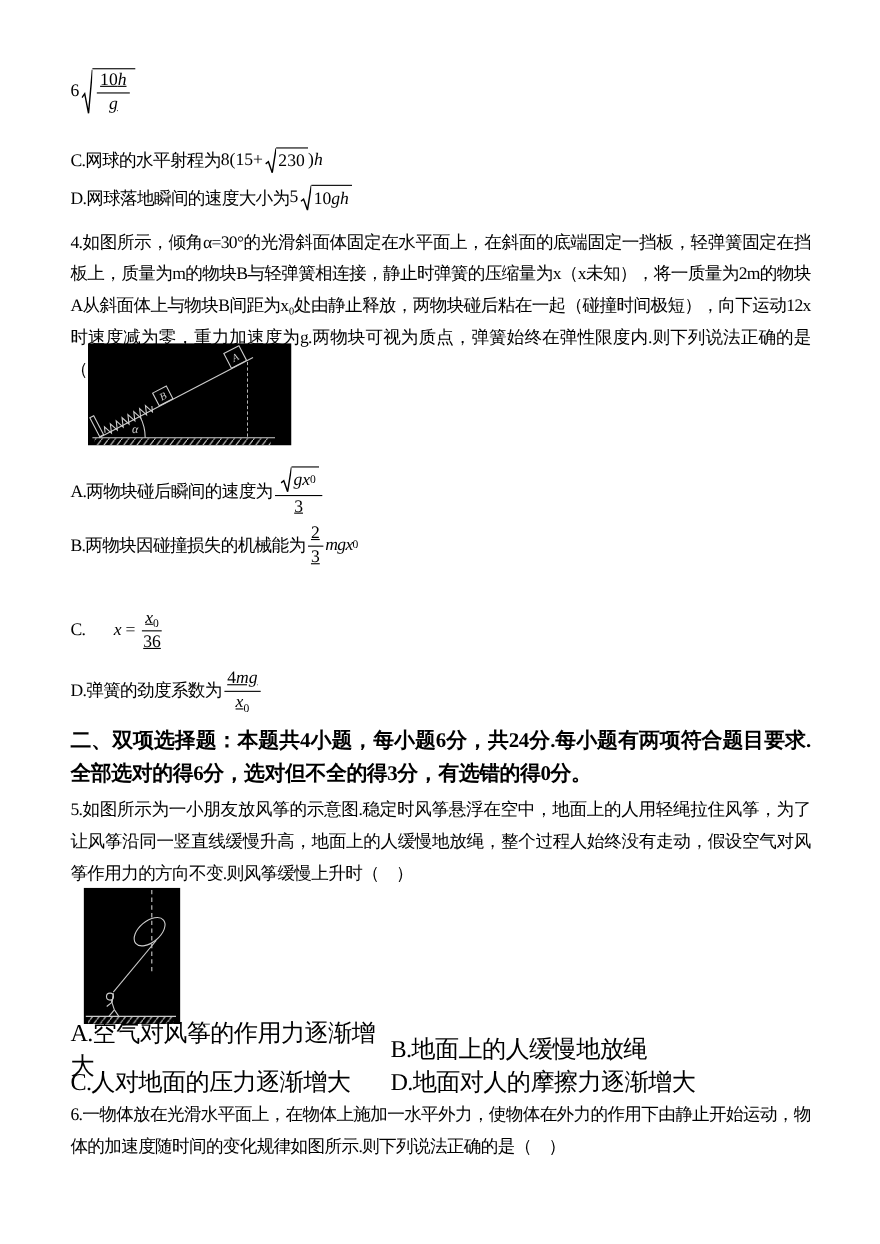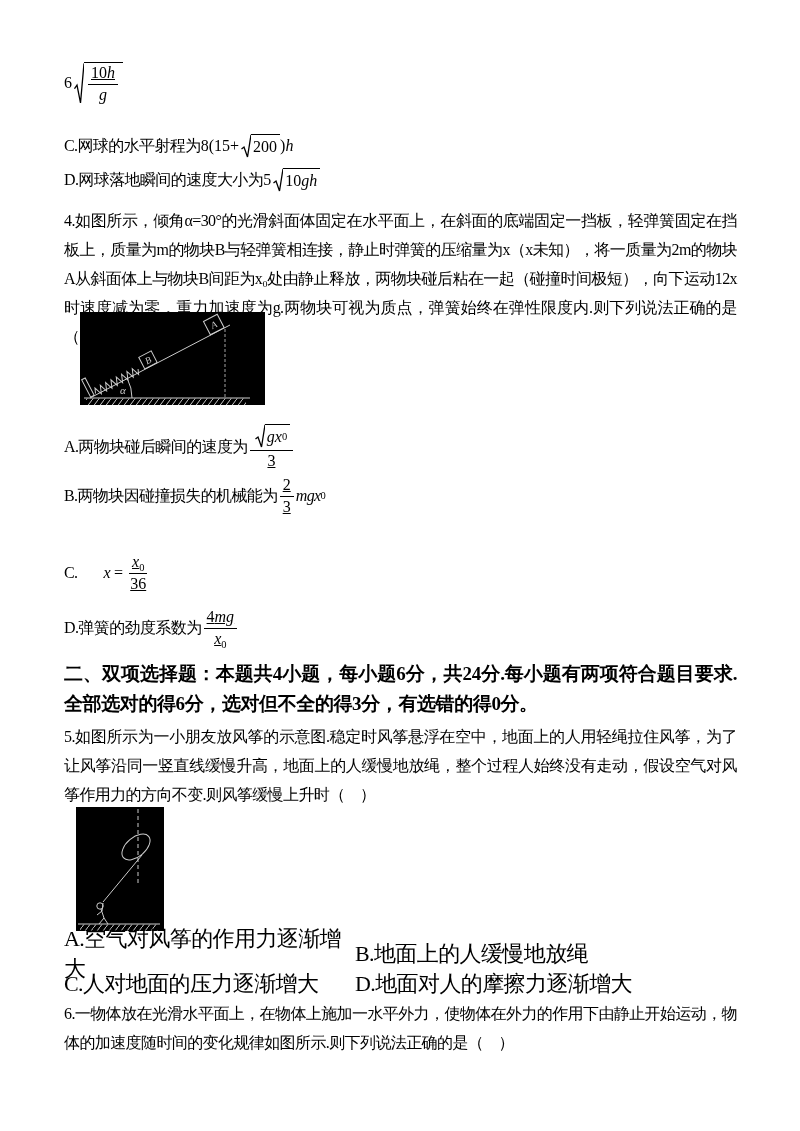--- a/index.html
+++ b/index.html
@@ -53,21 +53,21 @@
     </span>
 </div>
 
 <div class="abs mrow" style="top:122px;margin-top:12px;">
   <span>C.网球的水平射程为</span>
     <span class="m">8(15+</span>
     <span class="sqrt">
       <svg class="rsign" viewBox="0 0 10 24" preserveAspectRatio="none">
         <polyline points="0.5,15 3,13 6.5,23 10,0.8" fill="none" stroke="#000" stroke-width="1.3" vector-effect="non-scaling-stroke"></polyline>
       </svg>
-      <span class="sbody">200</span>
+      <span class="sbody">230</span>
     </span>
     <span class="m">)</span>
     <i>h</i>
 </div>
 
 <div class="abs mrow" style="top:168px;">
   <span>D.网球落地瞬间的速度大小为</span>
     <span class="m">5</span>
     <span class="sqrt">
       <svg class="rsign" viewBox="0 0 10 24" preserveAspectRatio="none">

